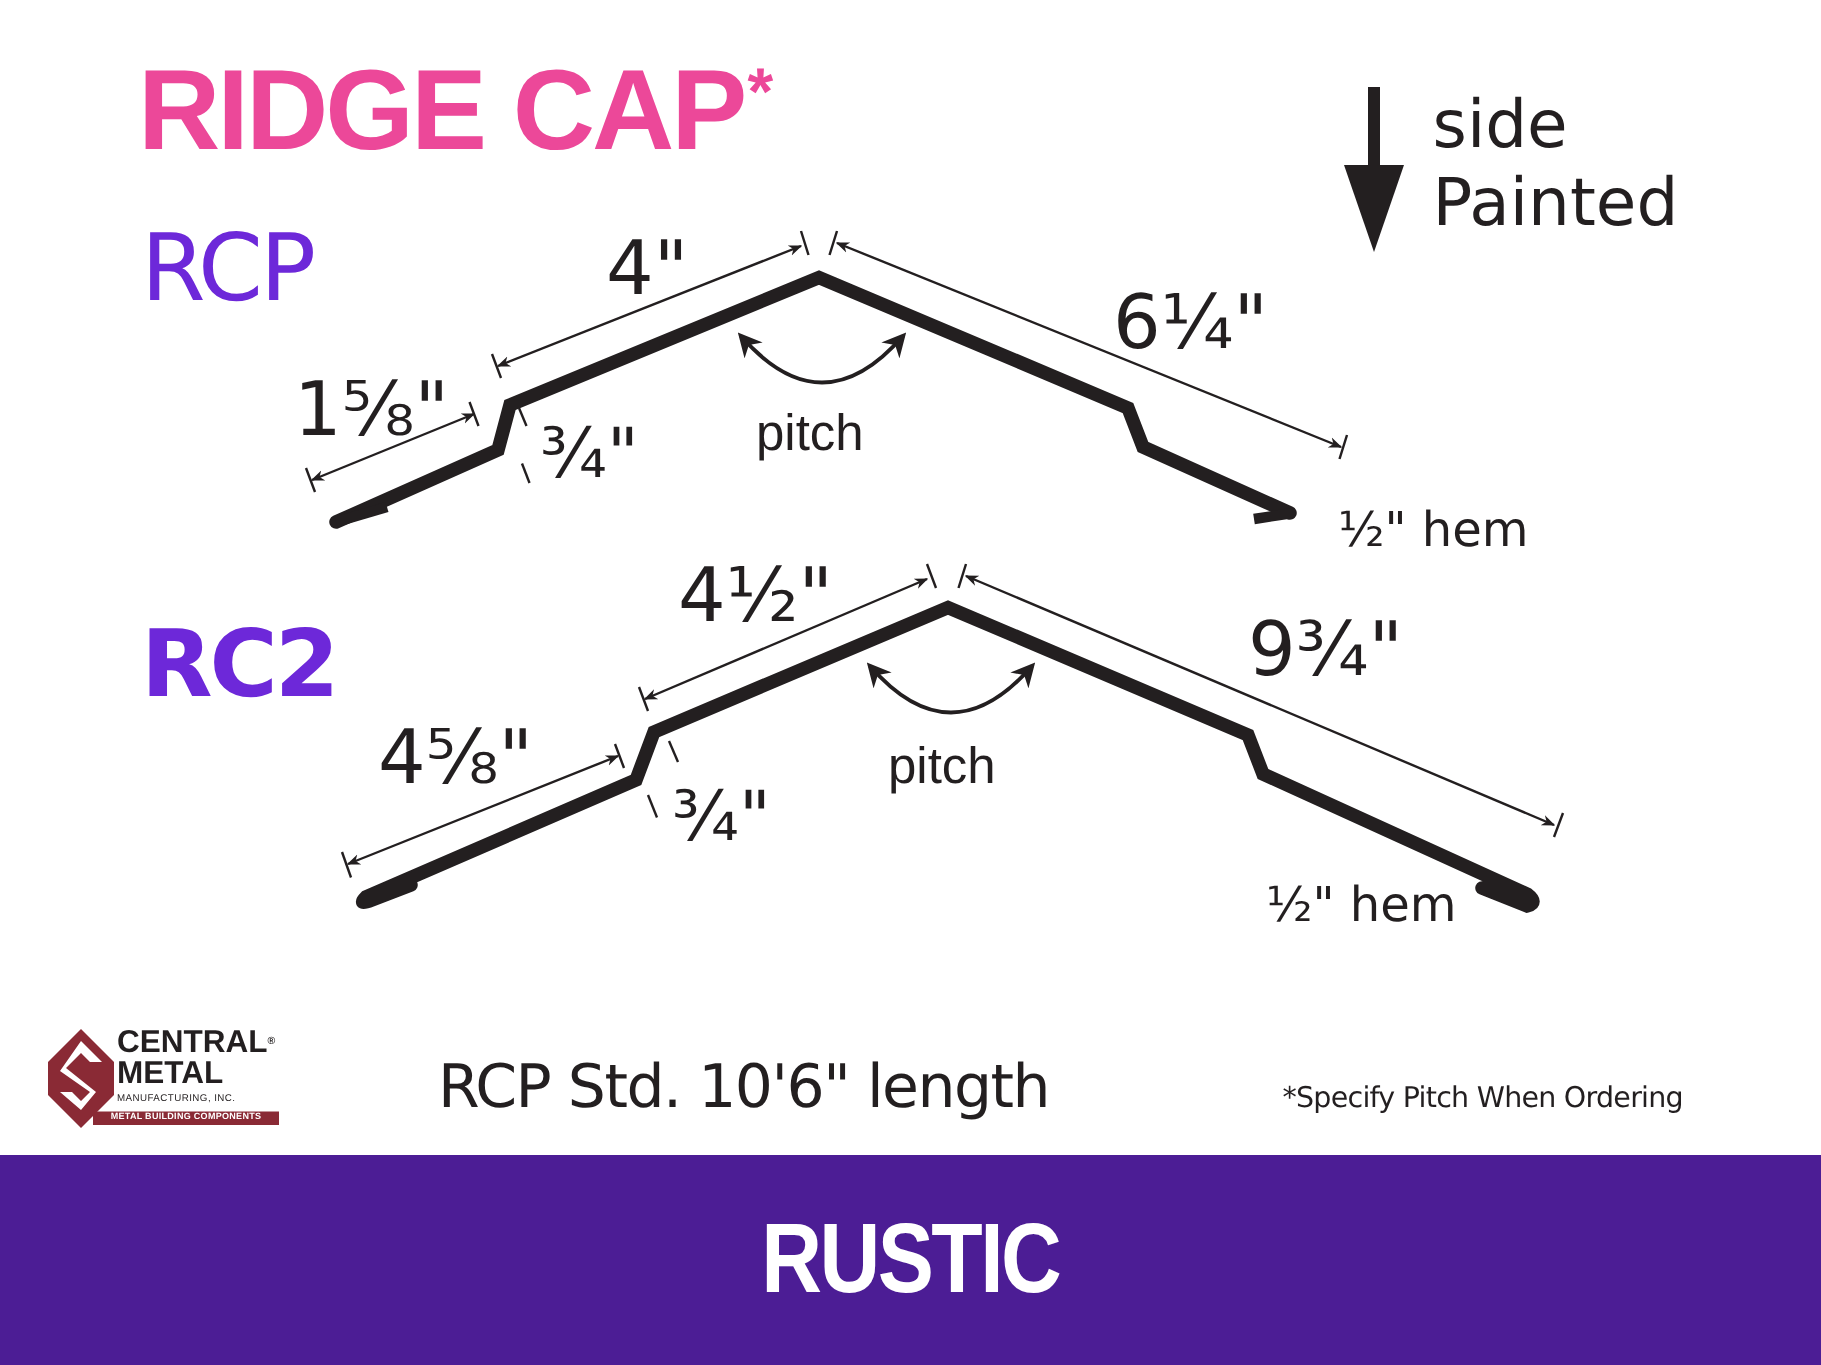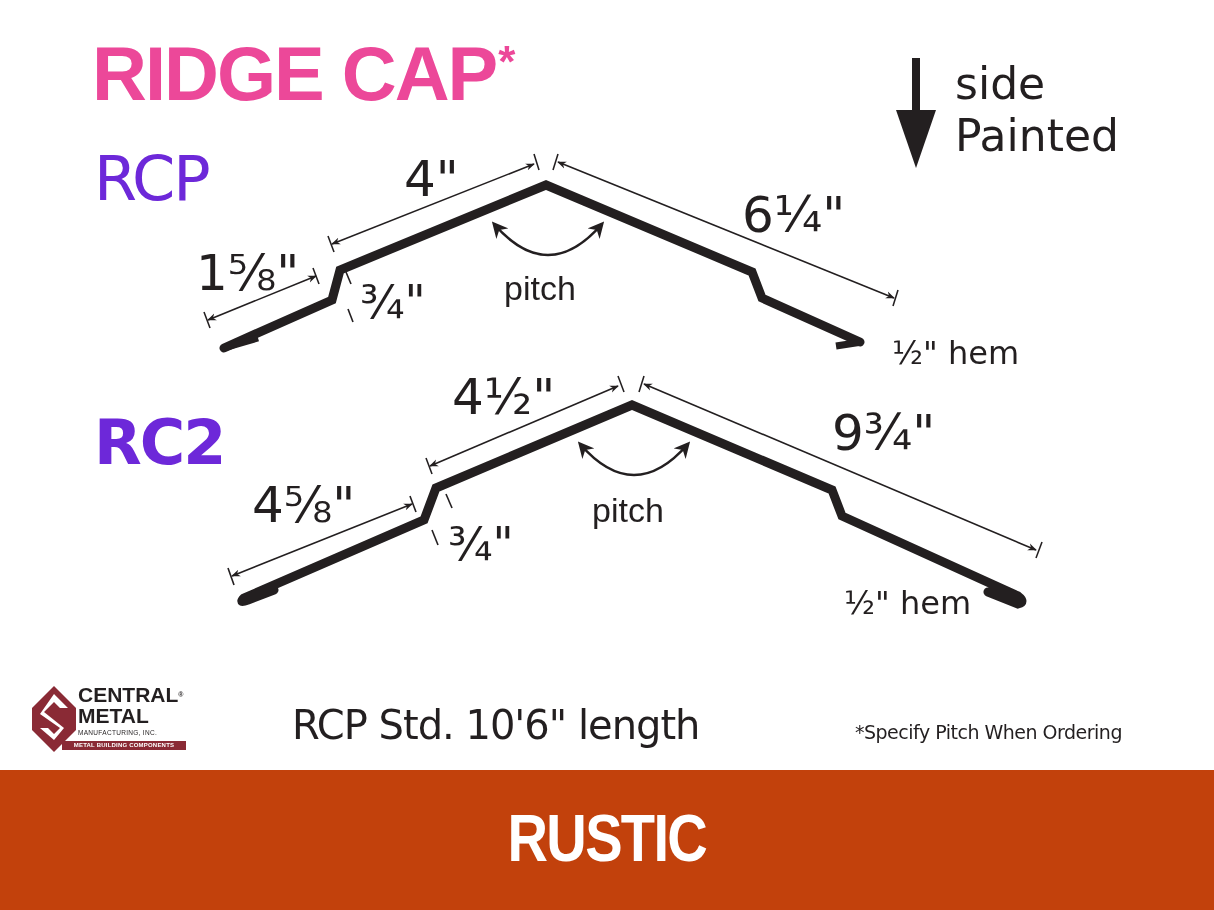--- a/index.html
+++ b/index.html
@@ -9,21 +9,21 @@
   .profile-label { position:absolute; font-family:"DejaVu Sans", sans-serif; font-size:62px; line-height:1; color:#6d28d9; letter-spacing:-2px; }
   .painted { position:absolute; left:955px; top:58px; font-family:"DejaVu Sans", sans-serif; font-size:44px; line-height:52px; color:#231f20; }
   .diagram { position:absolute; left:0; top:0; }
   .footer-length { position:absolute; left:292px; top:702px; font-family:"DejaVu Sans", sans-serif; font-size:40px; color:#231f20; letter-spacing:-1px; }
   .footer-note { position:absolute; left:823px; top:721px; font-family:"DejaVu Sans", sans-serif; font-size:19px; color:#231f20; letter-spacing:-0.5px;margin-left:32px; }
   .logo { position:absolute; left:30px; top:684px; width:170px; height:76px; }
   .logo-text1 { position:absolute; left:48px; top:0px; font-family:"Liberation Sans", sans-serif; font-weight:bold; font-size:21px; color:#231f20; letter-spacing:0px; line-height:22px; }
   .logo-text2 { position:absolute; left:48px; top:21px; font-family:"Liberation Sans", sans-serif; font-weight:bold; font-size:21px; color:#231f20; line-height:22px; }
   .logo-text3 { position:absolute; left:48px; top:45px; font-family:"Liberation Sans", sans-serif; font-size:6.5px; color:#231f20; letter-spacing:0.3px; }
   .logo-bar { position:absolute; left:32px; top:57px; width:124px; height:9px; background:#8a2a35; color:#fff; font-family:"Liberation Sans", sans-serif; font-size:6px; line-height:9px; text-align:center; font-weight:bold; letter-spacing:0.2px; }
-  .banner { position:absolute; left:0; top:770px; width:1214px; height:140px; background:#c2410c; display:flex; align-items:center; justify-content:center; }
+  .banner { position:absolute; left:0; top:770px; width:1214px; height:140px; background:#4c1d95; display:flex; align-items:center; justify-content:center; }
   .banner-text { font-family:"Liberation Sans", sans-serif; font-weight:bold; font-size:66px; color:#ffffff; letter-spacing:-2px; transform:scaleX(0.85); margin-top:-4px; }
 </style>
 </head>
 <body>
 
 <div class="title"><span>RIDGE CAP</span><span class="ast">*</span></div>
 
 <div class="profile-label" style="left:94px; top:148px;">RCP</div>
 <div class="profile-label" style="left:94px; top:412px;font-weight:bold;">RC2</div>
 

